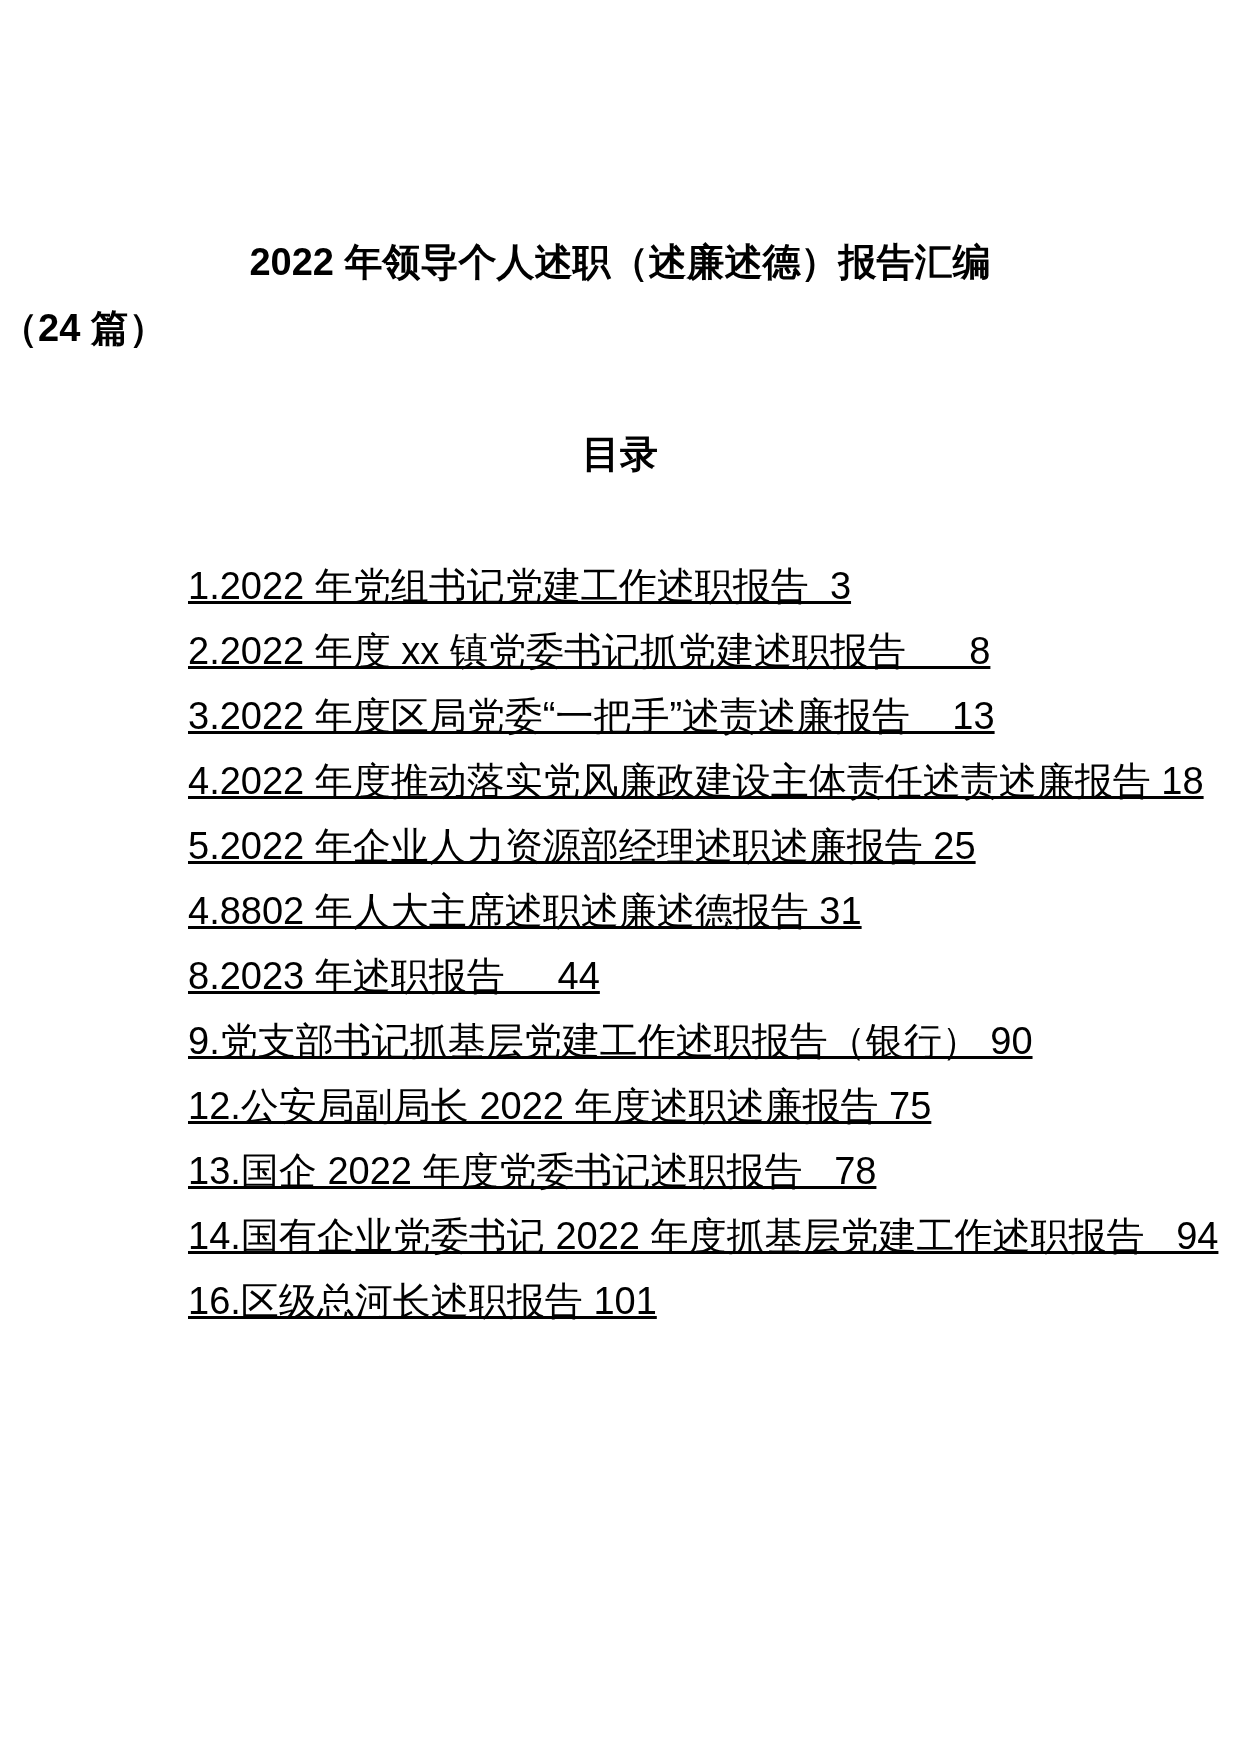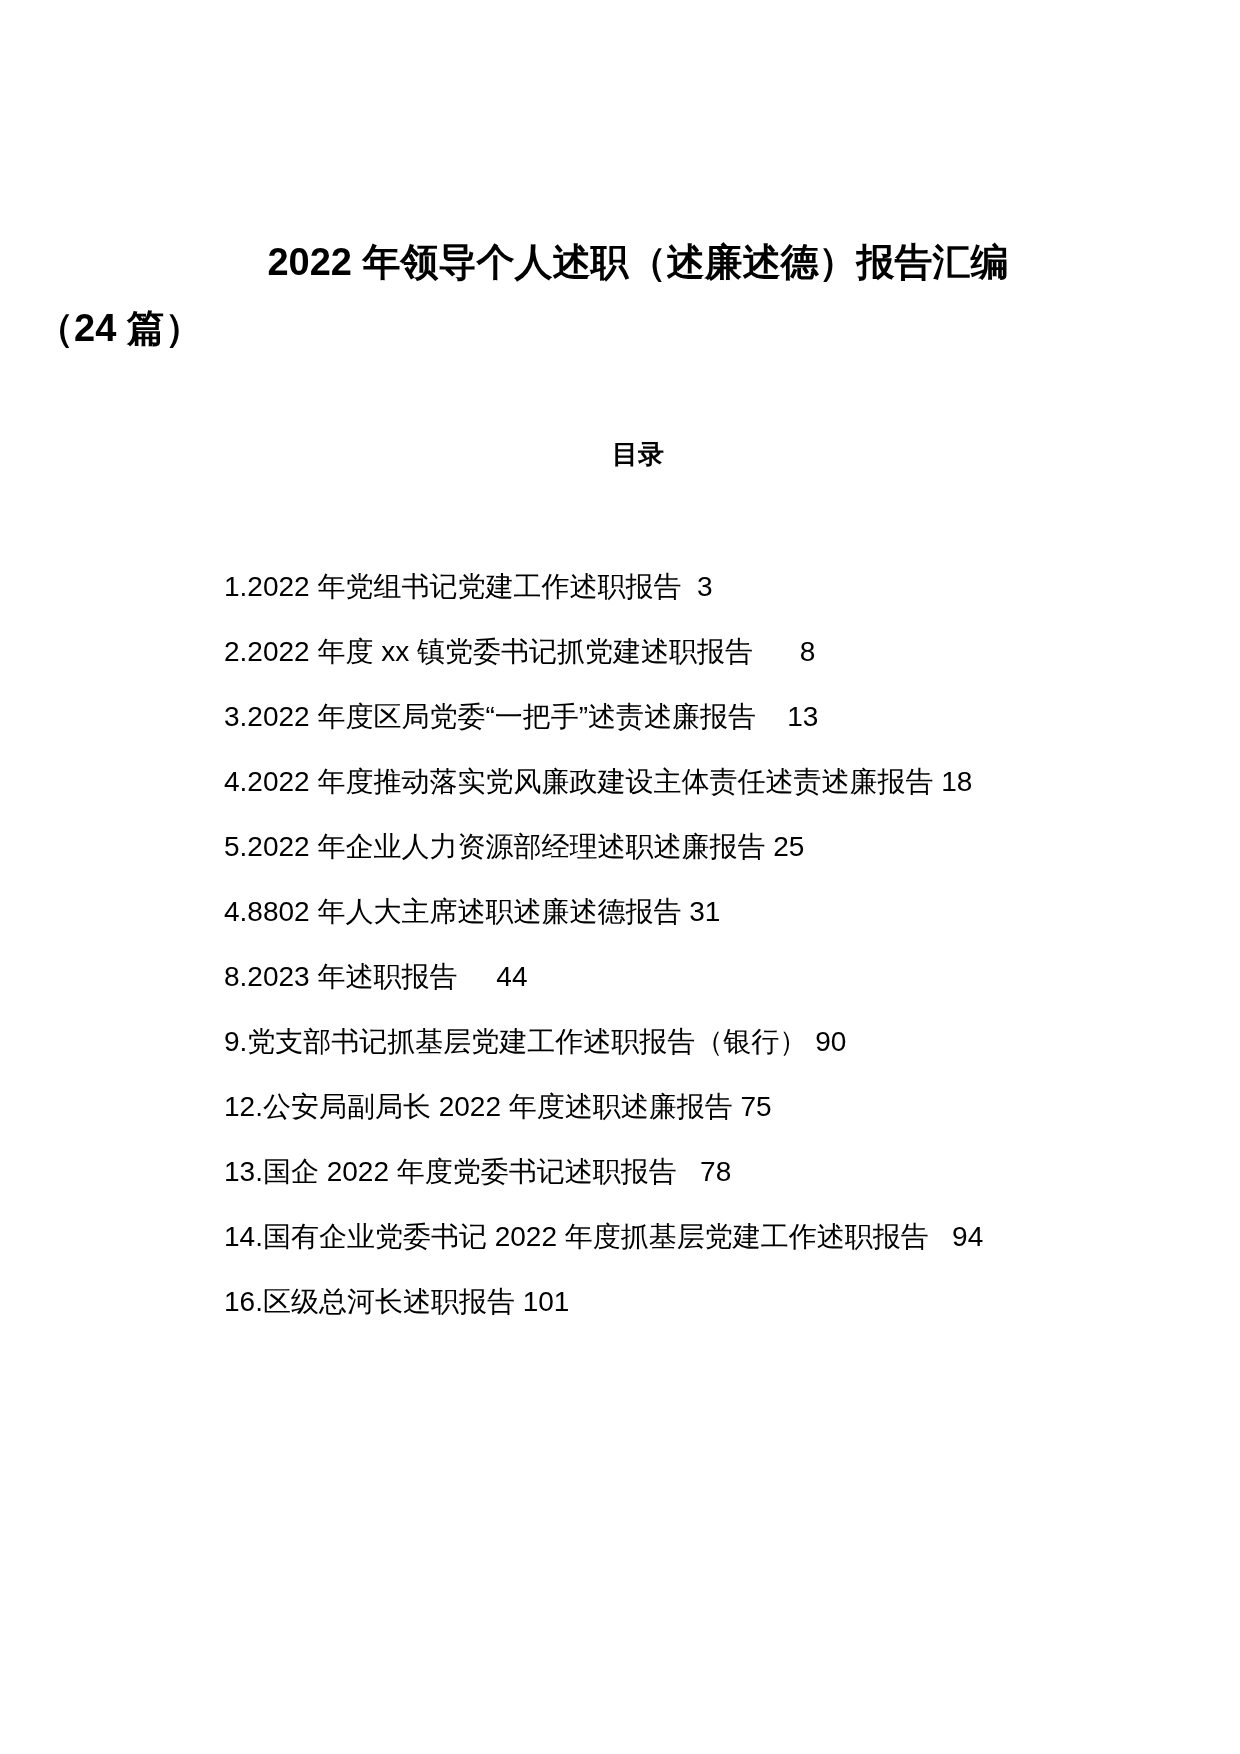--- a/index.html
+++ b/index.html
@@ -14,54 +14,54 @@
     font-family: "Liberation Sans", sans-serif;
     overflow: hidden;
   }
   .page {
     position: relative;
     width: 1240px;
     height: 1754px;
     box-sizing: border-box;
     background: #ffffff;
     padding-top: 238px;
-    padding-left: 36px;
   }
   .doc-title {
     text-align: center;
     font-size: 38px;
     font-weight: 700;
     line-height: 48px;
     white-space: pre;
   }
   .doc-subtitle {
     font-size: 38px;
     font-weight: 700;
     line-height: 48px;
     margin-top: 18px;
     white-space: pre;
   }
   .toc-heading {
     text-align: center;
-    font-size: 26px;
+    font-size: 38px;
     font-weight: 700;
     line-height: 48px;
     margin-top: 78px;
     white-space: pre;
   }
   .toc-list {
     margin-top: 76px;
     padding-left: 188px;
     padding-right: 60px;
   }
   .toc-item {
-    font-size: 28px;
+    font-size: 38px;
     font-weight: 400;
     line-height: 65px;
     white-space: pre;
+    text-decoration: underline;
   }
 </style>
 </head>
 <body>
 
 <div class="page">
 
   <div class="doc-title">2022 年领导个人述职（述廉述德）报告汇编</div>
 
   <div class="doc-subtitle">（24 篇）</div>

